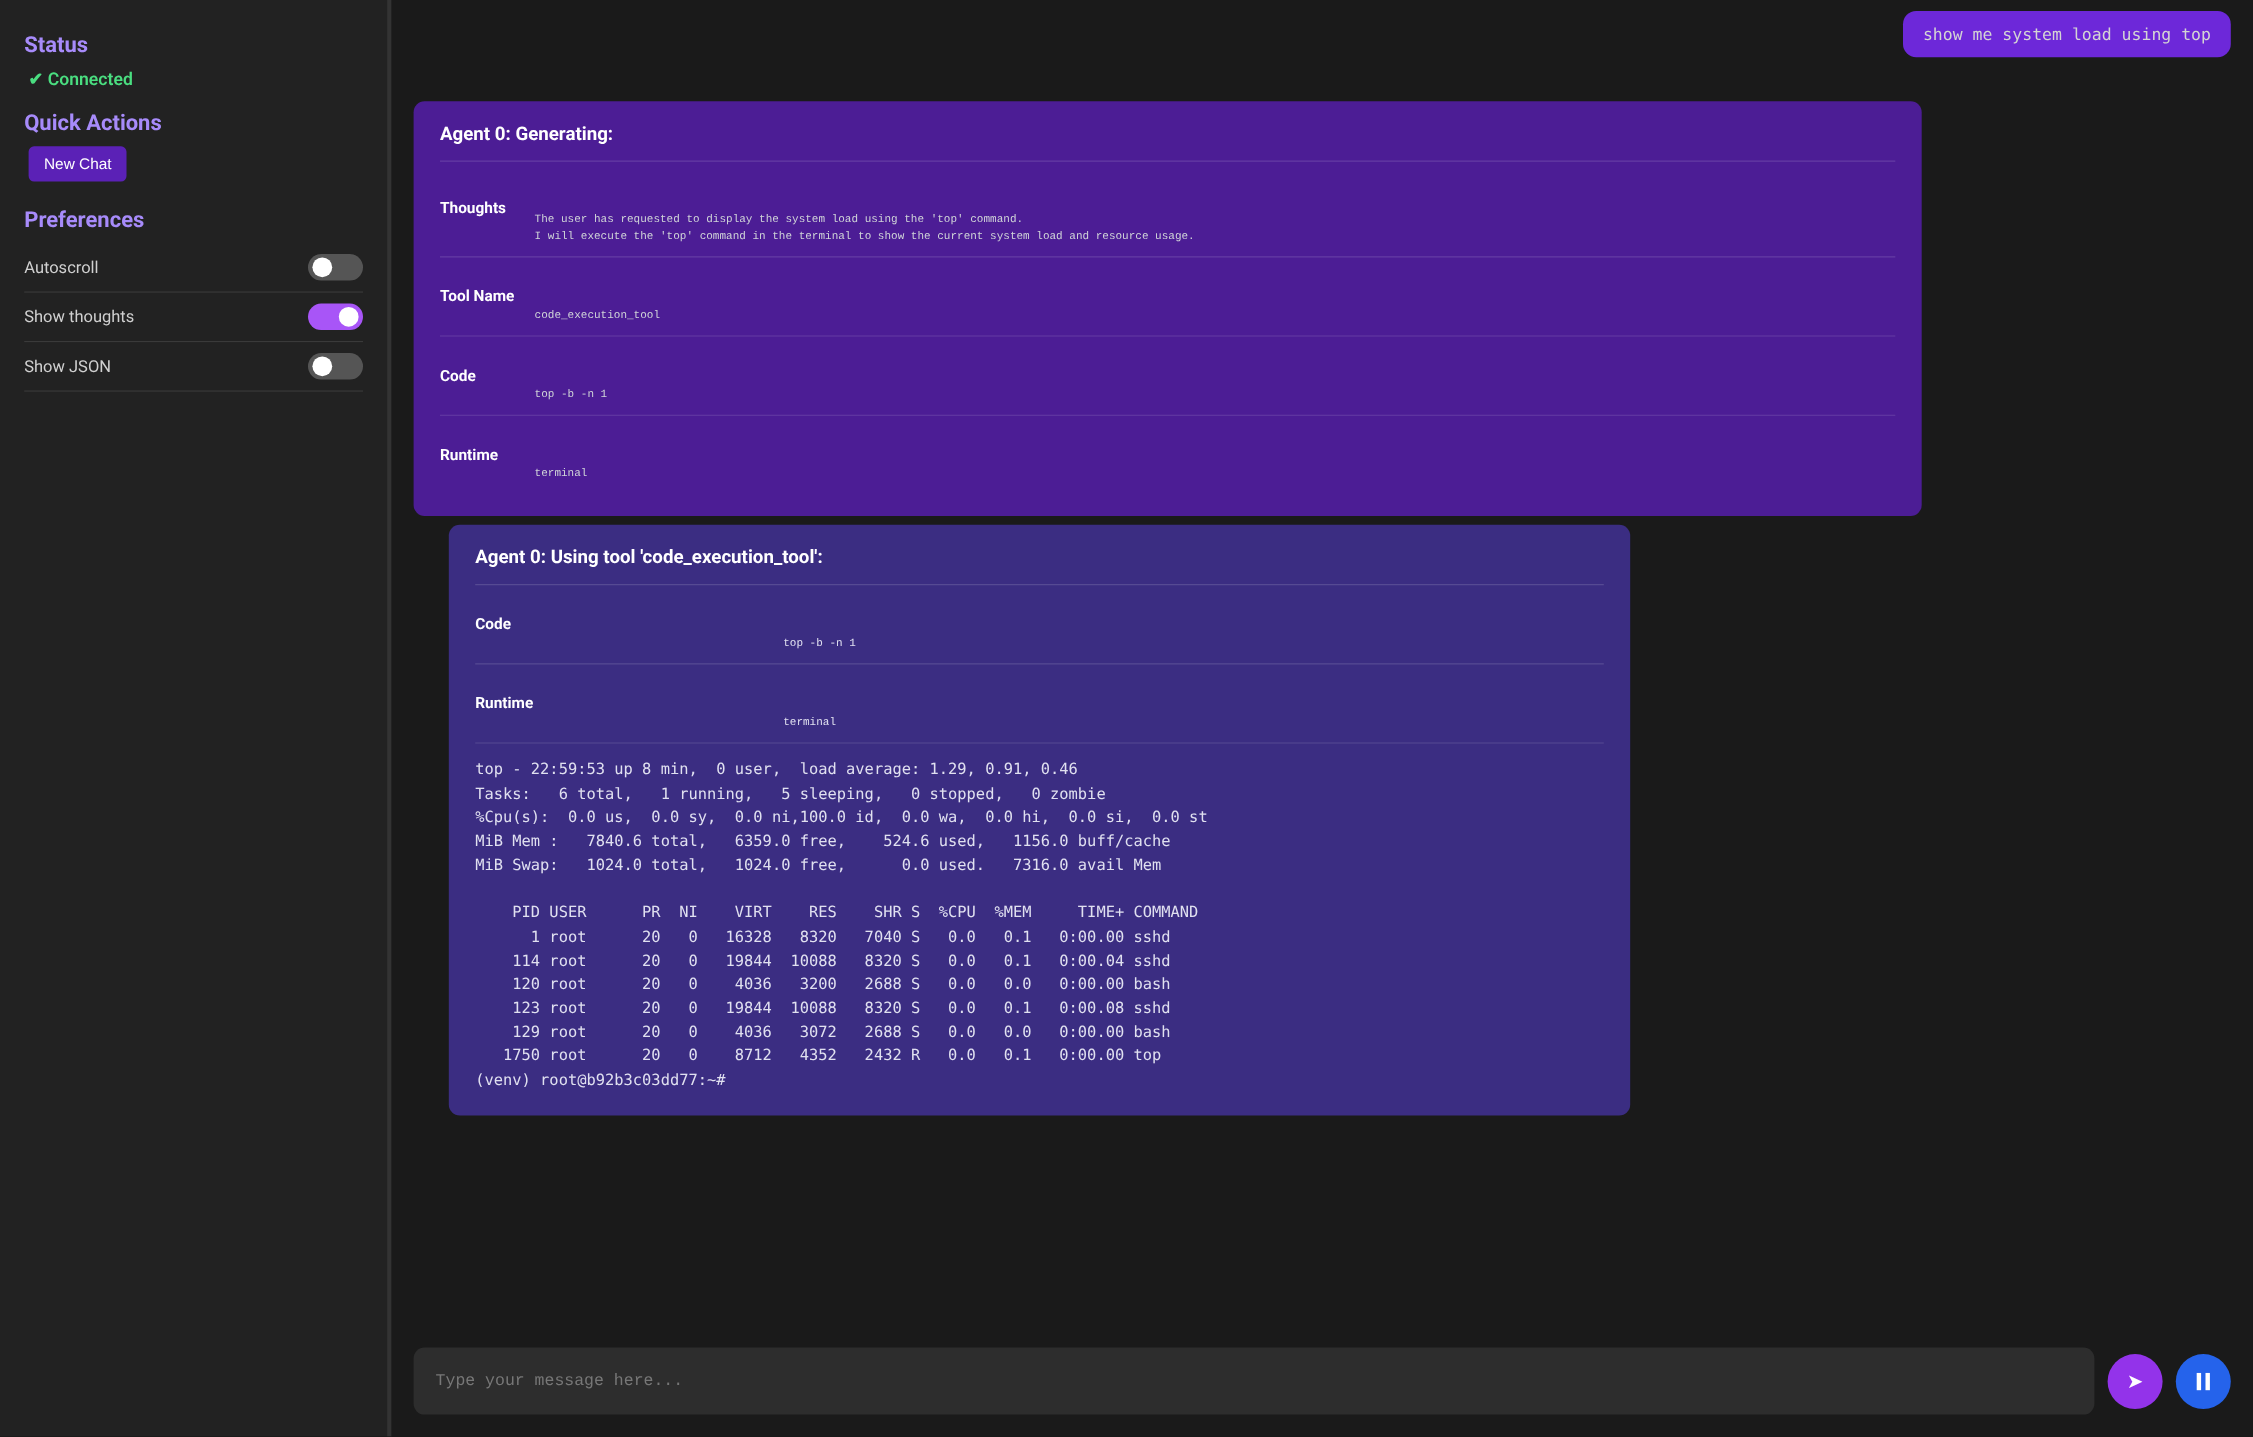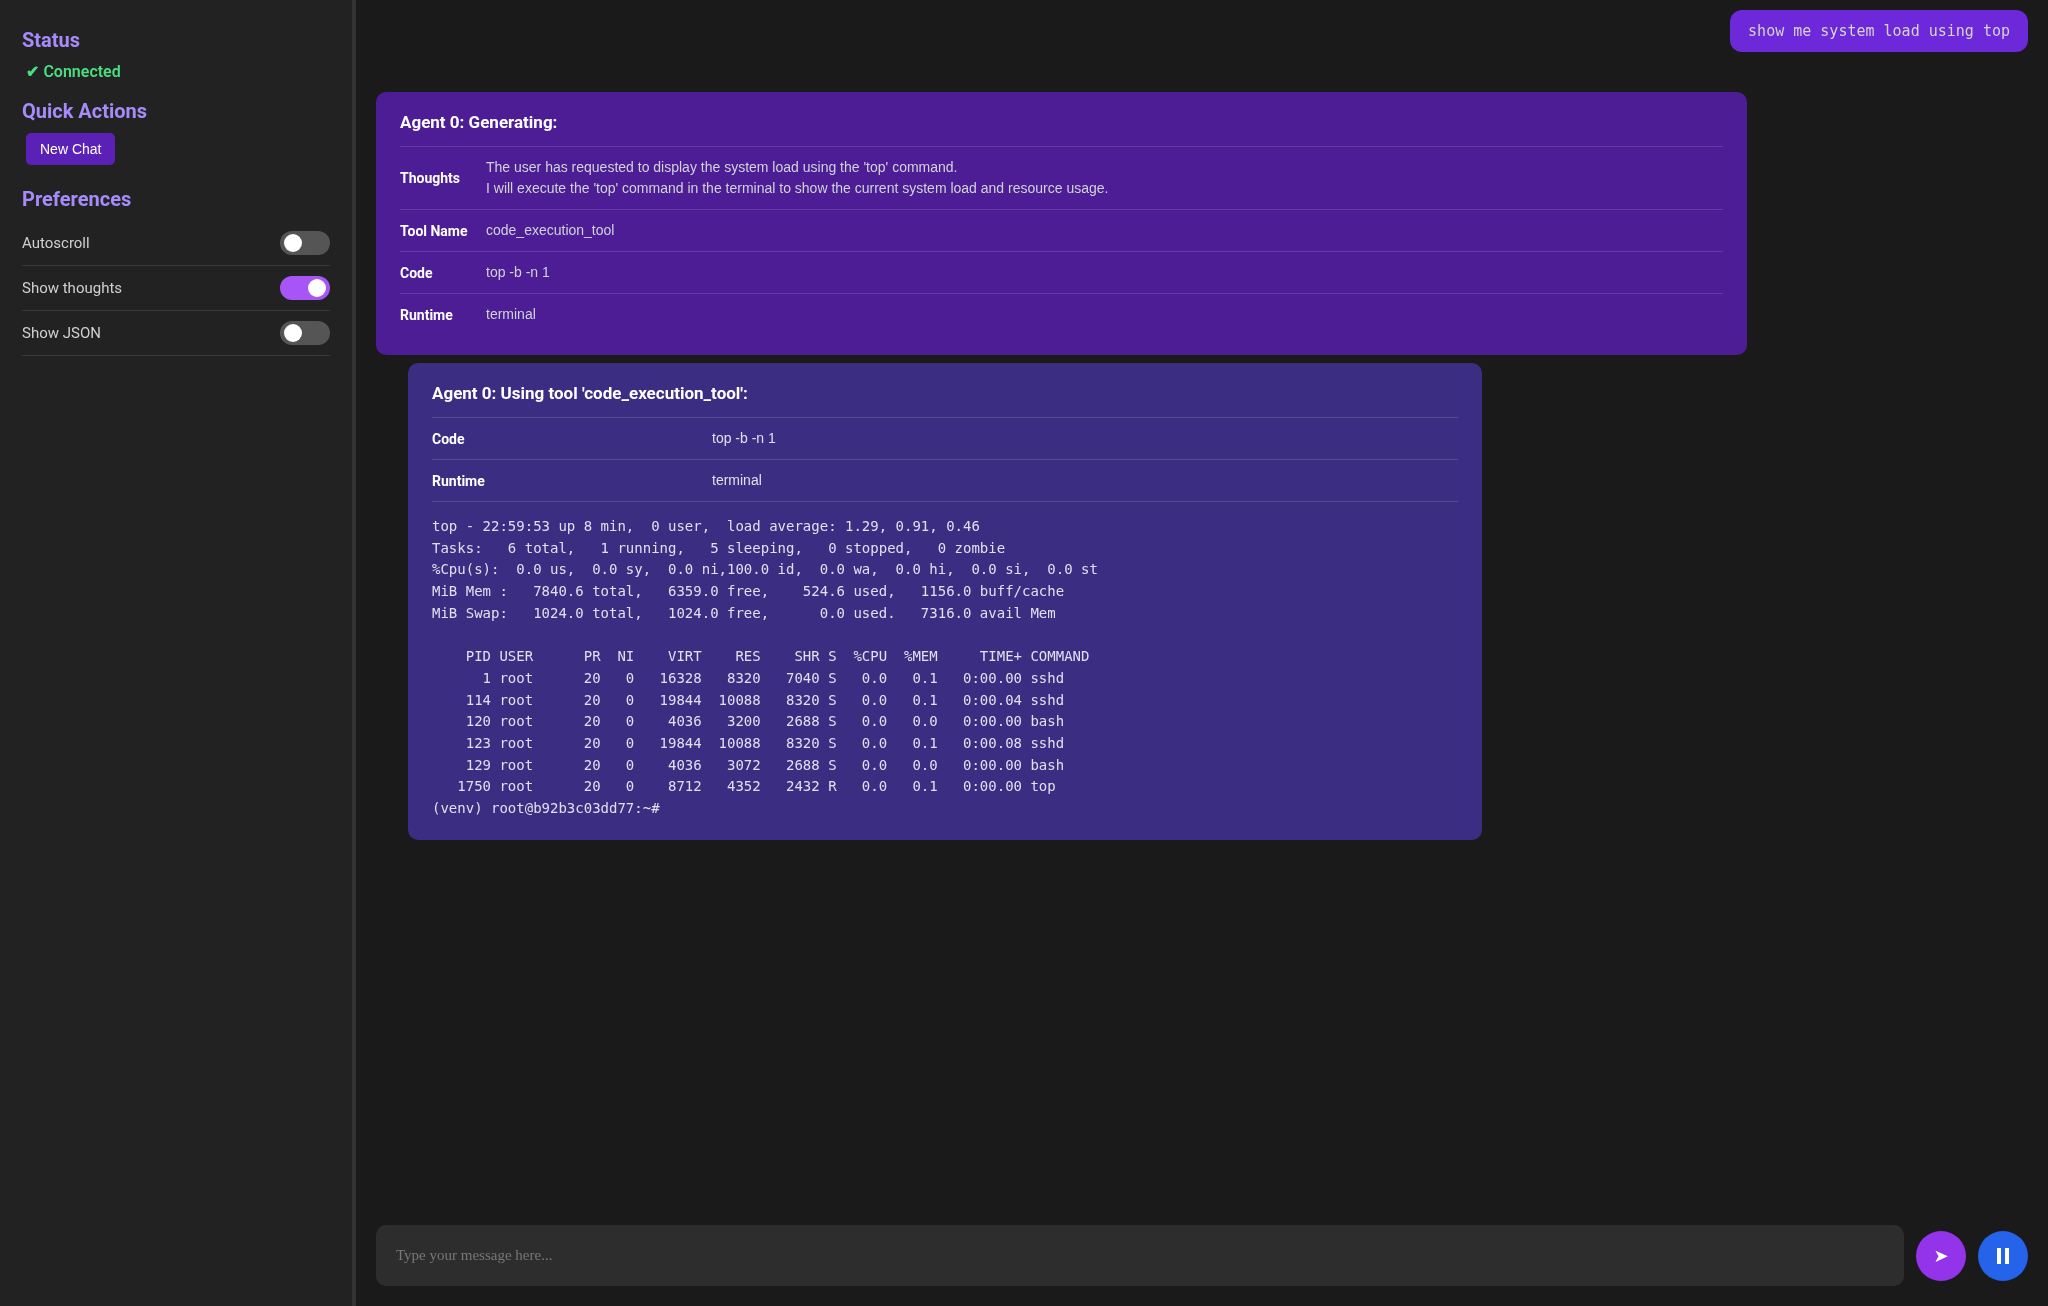--- a/index.html
+++ b/index.html
@@ -138,25 +138,26 @@
   align-items: center;
 }
 .kv-key {
   font-weight: 700;
   color: #fff;
   width: 86px;
   flex-shrink: 0;
 }
 .agent-tool .kv-key { width: 280px; }
 .kv-val {
-  font-family: Liberation Sans, sans-serif;
+  font-family: Liberation Mono, monospace;
   color: #d0d4d8;
-  font-size: 14px;
+  font-size: 10px;
   white-space: pre-wrap;
   line-height: 1.5;
+  margin-top: 36px;
 }
 .agent-tool .kv-val { color: #e0e0f0; }
 .tool-output {
   font-family: "Menlo","Consolas",monospace;
   font-size: 14px;
   color: #e0e0f0;
   white-space: pre;
   border-top: 1px solid rgba(255,255,255,.14);
   padding-top: 14px;
   line-height: 1.55;
@@ -168,21 +169,21 @@
   align-items: center;
   padding: 18px 20px 20px 20px;
   gap: 12px;
 }
 .msg-input {
   flex: 1;
   background: #2d2d2d;
   border: none;
   border-radius: 10px;
   padding: 22px 20px;
-  font-family: Liberation Serif, serif;
+  font-family: Liberation Mono, monospace;
   font-size: 15px;
   color: #ccc;
   resize: none;
 }
 .msg-input::placeholder { color: #777; }
 .round-btn {
   width: 50px; height: 50px;
   border-radius: 50%;
   border: none;
   color: #fff;

